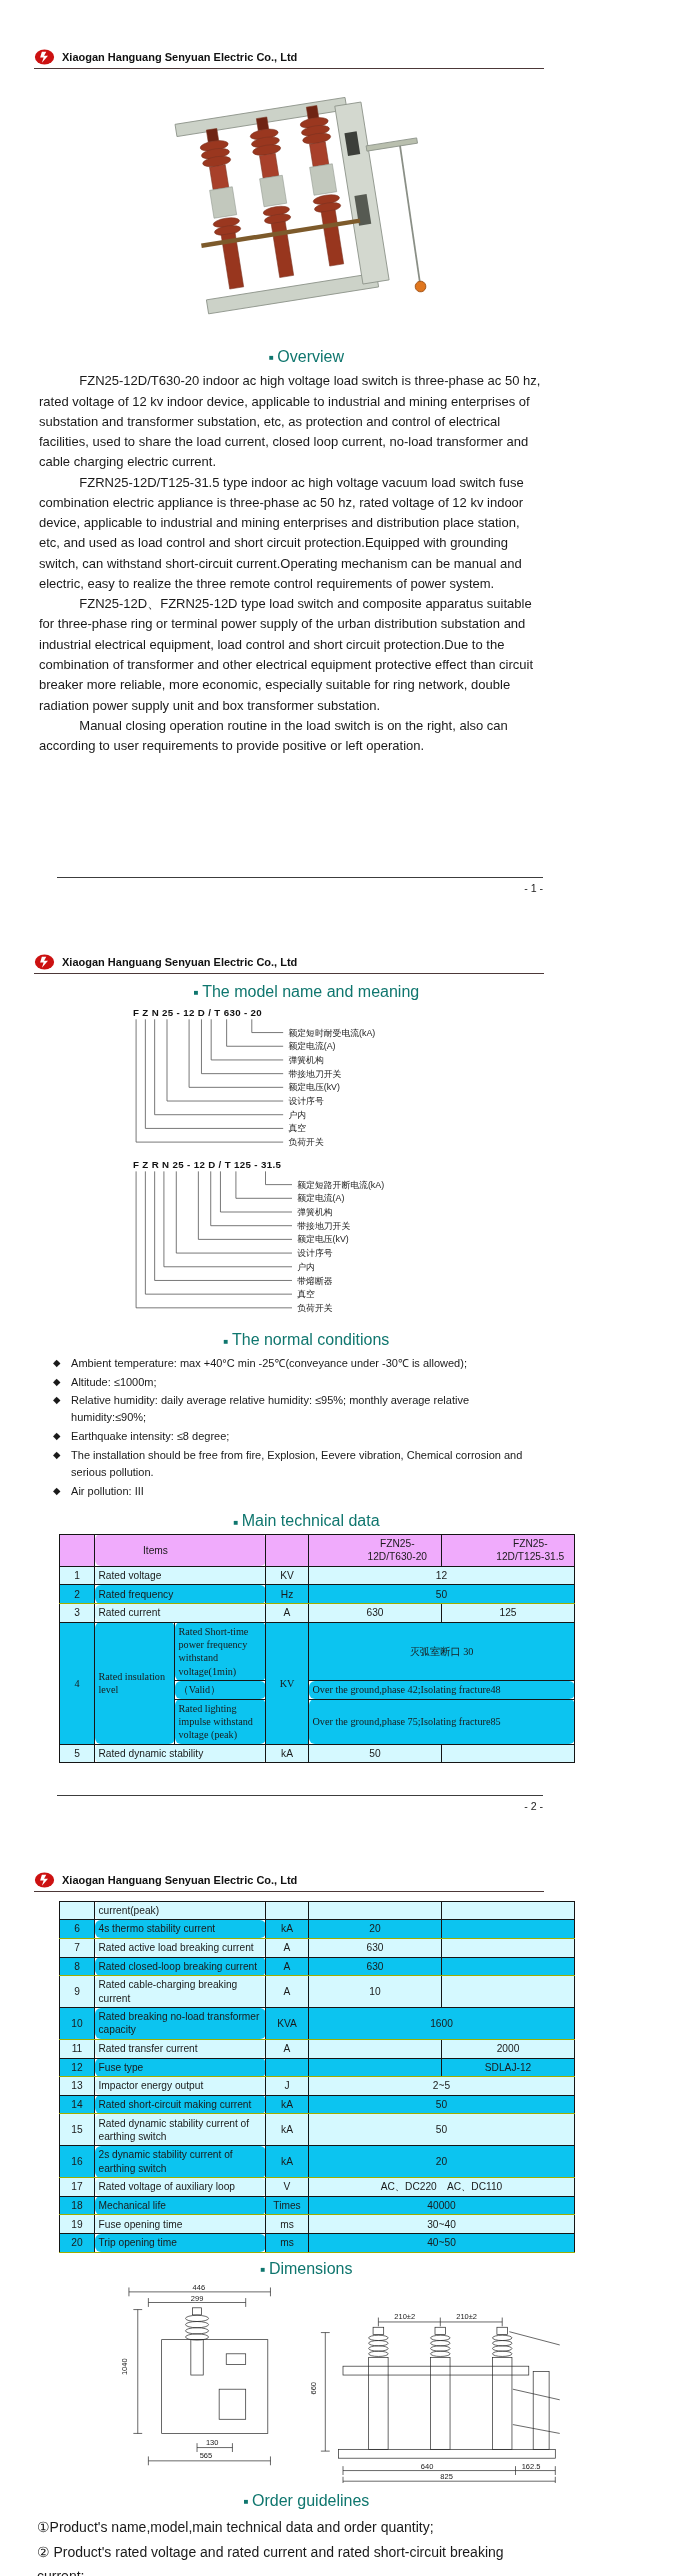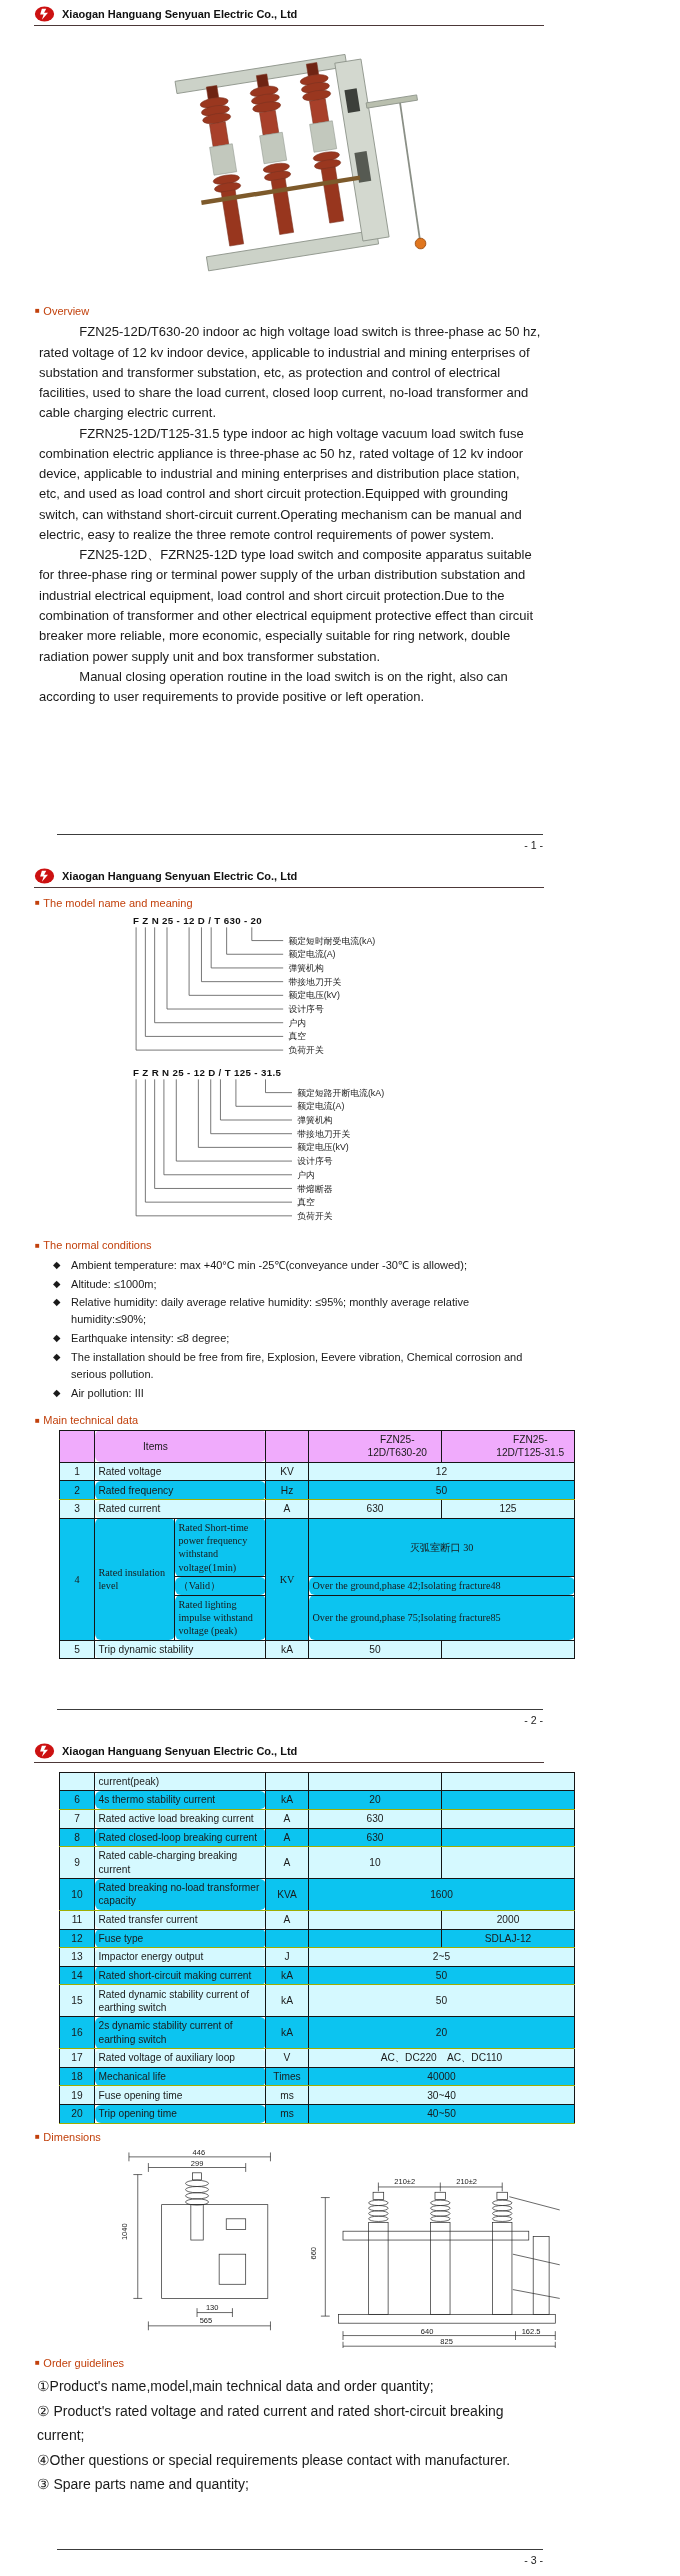--- a/index.html
+++ b/index.html
@@ -1,28 +1,28 @@
 <!DOCTYPE html>
 <html style="font-size:14px"><head>
 <meta charset="utf-8">
 <style>
   html,body { margin:0; padding:0; }
   body { width:680px; background:#fff; color:#1a1a1a; font-family:"Liberation Sans",sans-serif; }
-  .page { position:relative; width:578px; overflow:hidden; }
+  .page { position:relative; width:578px; overflow:hidden;margin-top:43px; }
   #page1 { height:862px; }
   #page2 { height:875px; }
   #page3 { height:840px; }
 
   .hdr { display:flex; align-items:center; gap:7px; margin:0 34px; padding:6.2px 0 2.7px 0; border-bottom:1.8px solid #4c3838; }
   .hdr .t { font-weight:bold; font-size:11px; color:#111; }
   .logo { width:21px; height:16px; flex:0 0 auto; }
 
   .pfoot { position:absolute; left:57px; right:35px; bottom:10.6px; border-top:1.8px solid #3c3c3c; text-align:right; font-size:10.6px; color:#222; padding-top:4.4px; }
 
-  .sec { color:#c2410c; font-size:11px; margin:8.8px 0 5.3px 35px; }
+  .sec { color:#0f766e; font-size:16px; margin:8.8px 0 5.3px 35px;text-align:center; }
   .sec::before { content:"■"; font-size:8px; margin-right:3.5px; vertical-align:1.8px; }
 
   .photo-wrap { text-align:center; margin-top:5.3px; height:265px; }
 
   .paras { margin:3.5px 37px 0 39px; font-size:13px; line-height:1.56; }
   .para { text-indent:3.1em; margin:0; }
 
   .conds { margin:0 40px 0 53px; font-size:11px; }
   .cond { display:flex; gap:10.6px; line-height:1.55; margin-bottom:1.8px; }
   .cond .dm { flex:0 0 auto; font-size:9.7px; }
@@ -236,21 +236,21 @@
     <tr class="d nol">
       <td class="it">（Valid）</td>
       <td colspan="2" class="it">Over the ground,phase 42;Isolating fracture48</td>
     </tr>
     <tr class="d nol">
       <td class="it">Rated lighting impulse withstand voltage (peak)</td>
       <td colspan="2" class="it">Over the ground,phase 75;Isolating fracture85</td>
     </tr>
     <tr class="l">
       <td>5</td>
-      <td colspan="2" class="it">Trip dynamic stability</td>
+      <td colspan="2" class="it">Rated dynamic stability</td>
       <td>kA</td>
       <td>50</td>
       <td></td>
     </tr>
   </tbody>
     </table>
 
   <div class="pfoot">
     <span>- 2 -</span>
   </div>

